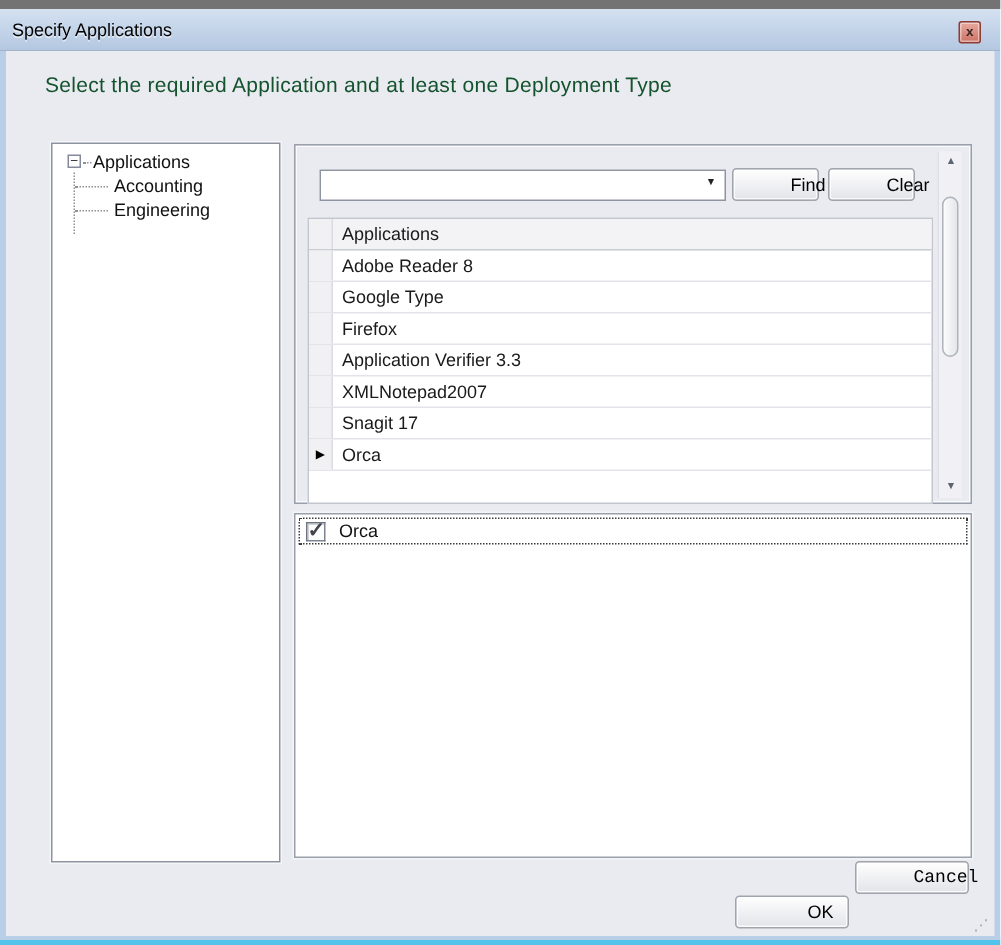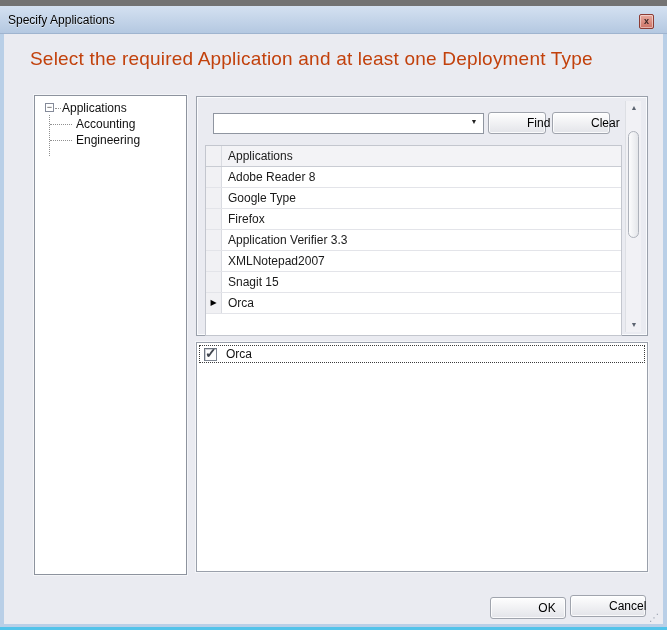--- a/index.html
+++ b/index.html
@@ -29,21 +29,21 @@
   }
   .close-btn {
     position:absolute; right:13px; top:8px; width:15px; height:15px;
     border:1px solid #8c3c34; border-radius:2px;
     background:linear-gradient(#e7a99e, #cd7366);
     box-shadow:inset 0 0 0 1px rgba(255,255,255,.45);
     color:#3a2624; font-size:9px; font-weight:bold;
     text-align:center; line-height:13px; cursor:default;
   }
 
-  .instruction { position:absolute; left:30px; top:42px; font-size:19px; color:#c2410c; letter-spacing:.2px; }
+  .instruction { position:absolute; left:30px; top:42px; font-size:14px; color:#14532d; letter-spacing:.2px; }
 
   
   .tree-panel {
     position:absolute; left:34px; top:89px; width:153px; height:480px;
     background:#fff; border:1px solid #8d939e;
     box-shadow:0 0 0 1px #f4f5f8;
   }
   .tree-root-row { position:relative; height:16px; margin-top:4px; }
   .expand-box {
     position:absolute; left:10px; top:3px; width:9px; height:9px;
@@ -125,21 +125,21 @@
     width:13px; height:13px; margin-left:4px;
     border:1px solid #7d8491; border-top-color:#6d7480; border-left-color:#6d7480;
     background:#fdfdfd; box-shadow:inset 1px 1px 0 #cfd2d8;
     position:relative;
   }
   .checkbox .mark { position:absolute; left:0px; top:-4px; font-size:14px; font-weight:bold; color:#3f444d; }
   .check-item .label { margin-left:9px; font-size:12px; }
 
   
   .ok-btn     { position:absolute; left:490px; top:591px; width:76px; height:22px; }
-  .cancel-btn { position:absolute; left:570px; top:589px; width:76px; height:22px; }
+  .cancel-btn { position:absolute; left:570px; top:568px; width:76px; height:22px;font-family:Liberation Mono, monospace; }
   .resize-grip { position:absolute; right:8px; bottom:8px; font-size:10px; color:#9aa2af; line-height:8px; }
 </style>
 </head>
 <body>
 
 <div class="window">
 
   <div class="titlebar">
     <span class="title">Specify Applications</span>
     <div class="close-btn">
@@ -197,21 +197,21 @@
           <div class="grid-row">
             <div class="cell-ind"></div>
             <div class="cell-text">Application Verifier 3.3</div>
           </div>
           <div class="grid-row">
             <div class="cell-ind"></div>
             <div class="cell-text">XMLNotepad2007</div>
           </div>
           <div class="grid-row">
             <div class="cell-ind"></div>
-            <div class="cell-text">Snagit 15</div>
+            <div class="cell-text">Snagit 17</div>
           </div>
           <div class="grid-row">
             <div class="cell-ind">▶</div>
             <div class="cell-text">Orca</div>
           </div>
         </div>
     </div>
 
     <div class="vscroll">
       <div class="arrow up">▲</div>

